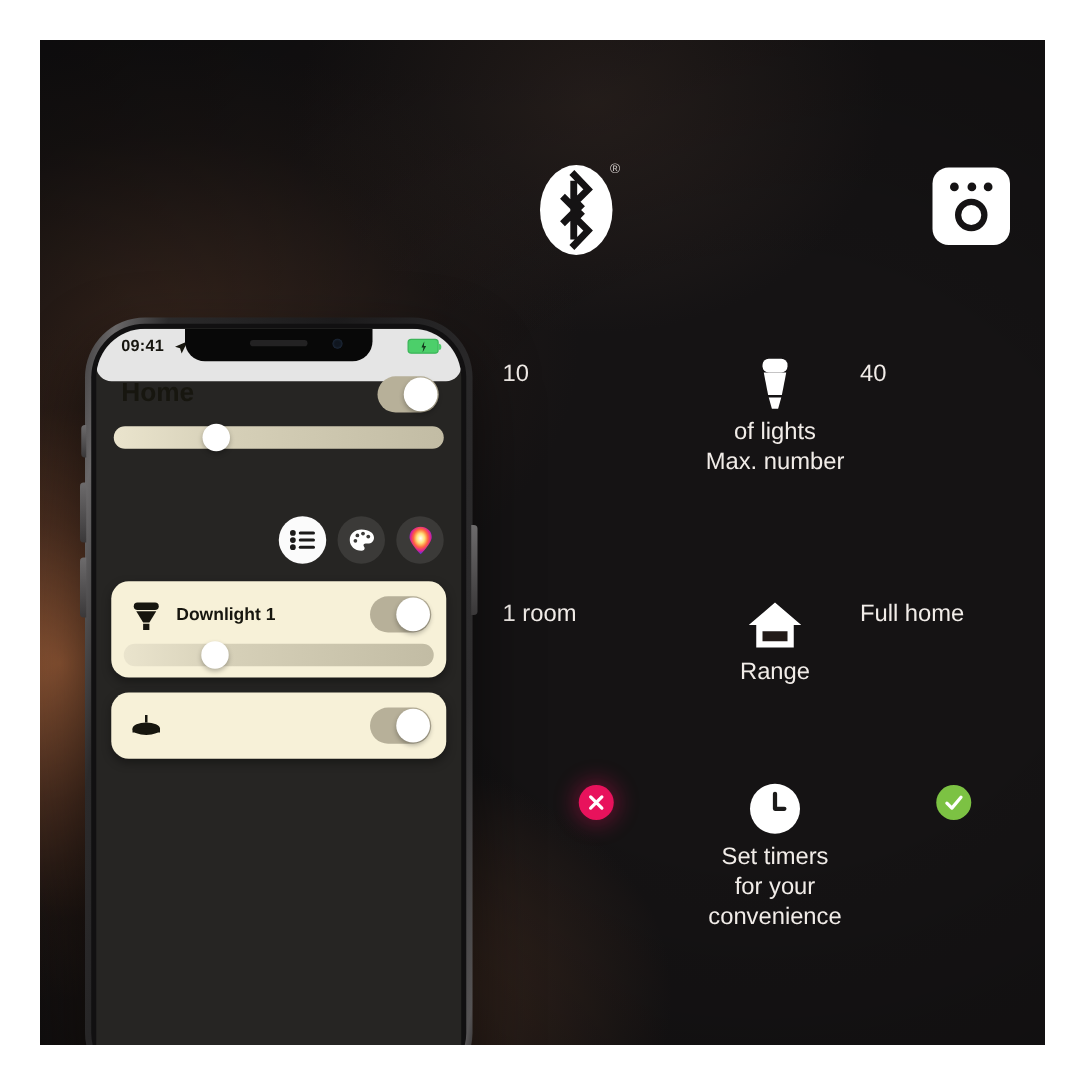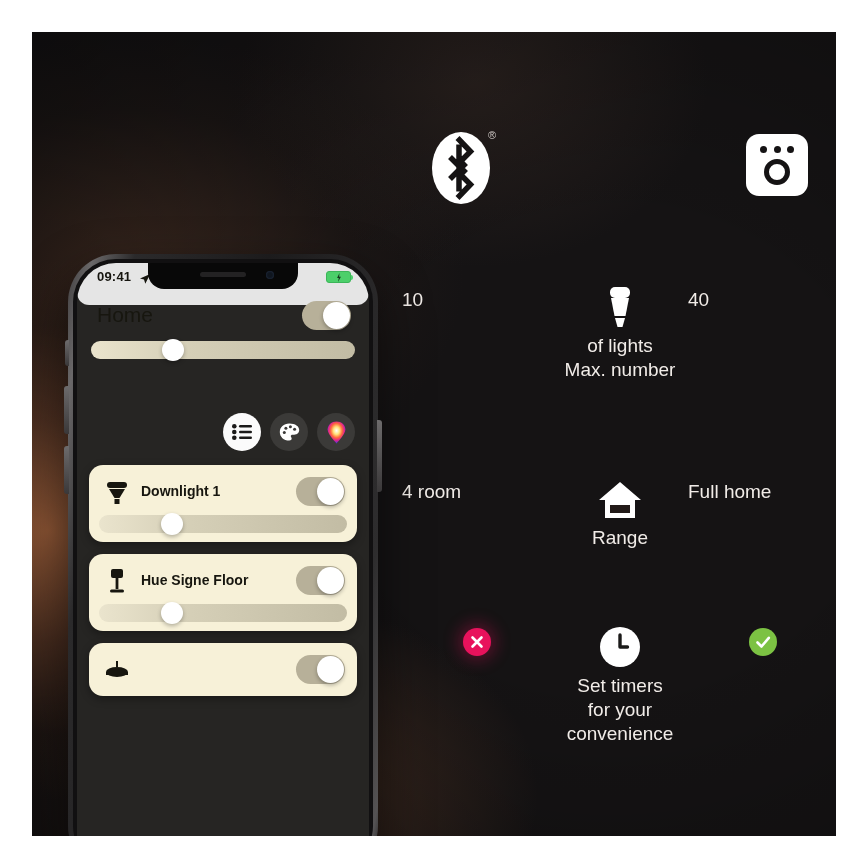--- a/index.html
+++ b/index.html
@@ -60,21 +60,21 @@
   .cam{position:absolute;right:24px;top:8px;width:8px;height:8px;border-radius:50%;background:#10161f;box-shadow:inset 0 0 2px #2b3c55;}
 
   .hdr{position:absolute;left:0;top:0;right:0;background:#e5e5e5;border-radius:39px 39px 16px 16px;padding:0 0 14px;z-index:4;}
   .status{height:28px;position:relative;}
   .clk{position:absolute;left:20px;top:6px;font-size:13px;font-weight:bold;color:#16150f;letter-spacing:.2px;}
   .loc{position:absolute;left:62px;top:8px;}
   .batt{position:absolute;right:18px;top:8px;width:25px;height:12px;border-radius:3px;background:#4ccf6a;border:1px solid #3bb558;box-sizing:border-box;}
   .batt:after{content:"";position:absolute;right:-3px;top:3px;width:2px;height:5px;border-radius:0 2px 2px 0;background:#4ccf6a;}
   .batt i{position:absolute;left:9px;top:1px;width:6px;height:9px;background:#153a1e;clip-path:polygon(58% 0,18% 55%,46% 55%,34% 100%,82% 42%,52% 42%);}
 
-  .home-title{position:absolute;left:20px;top:40px;font-size:21px;font-weight:normal;color:#17160f;}
+  .home-title{position:absolute;left:20px;top:40px;font-size:21px;font-weight:bold;color:#17160f;}
   .tgl{width:49px;height:29px;border-radius:15px;background:#b7b099;position:relative;}
   .tgl .knob{position:absolute;right:1px;top:1px;width:27px;height:27px;border-radius:50%;background:#fff;box-shadow:0 2px 4px rgba(0,0,0,.3);}
   .hdr .tgl{position:absolute;right:18px;top:38px;}
 
   .sld{height:18px;border-radius:9px;background:linear-gradient(90deg,#eae4cd 0%,#d6d0b8 34%,#c2bca4 100%);position:relative;}
   .sld .knob{position:absolute;top:-2px;width:22px;height:22px;border-radius:50%;background:#fff;box-shadow:0 2px 4px rgba(0,0,0,.28);}
   .hdr .sld{position:absolute;left:14px;right:14px;top:78px;}
 
   .tabs{position:absolute;right:14px;top:150px;display:flex;gap:9px;z-index:3;}
   .tab{width:38px;height:38px;border-radius:50%;background:#3b3a38;display:flex;align-items:center;justify-content:center;}
@@ -129,21 +129,21 @@
             <path d="M15 32 L25 32 L22.5 41 L17.5 41 Z" fill="#fff"></path>
           </svg>
         </div>
         <div class="cap">of lights</div>
         <div class="cap">Max. number</div>
       </div>
       <div class="right">40</div>
     </div>
 
     <div class="frow row-range">
-      <div class="left">4 room</div>
+      <div class="left">1 room</div>
       <div class="mid">
         <div class="ico">
           <svg width="46" height="40" viewBox="0 0 46 40" style="position:absolute;left:50%;transform:translateX(-50%);top:0;">
             <path d="M23 2 L44 20 L38 20 L38 38 L8 38 L8 20 L2 20 Z" fill="#fff"></path>
             <rect x="13" y="25" width="20" height="8" fill="#221a18"></rect>
           </svg>
         </div>
         <div class="cap">Range</div>
       </div>
       <div class="right">Full home</div>
@@ -270,38 +270,20 @@
             <span class="lbl">Downlight 1</span>
             <span class="tgl">
                 <span class="knob"></span>
               </span>
           </div>
           <div class="sld">
               <span class="knob" style="left:25%"></span>
             </div>
         </div>
 
-        <div class="card">
-          <div class="crow">
-            <span class="ic">
-              <svg width="28" height="28" viewBox="0 0 28 28">
-                  <rect x="8" y="2" width="12" height="9" rx="2" fill="#17160f"></rect>
-                  <rect x="12.6" y="11" width="2.8" height="11" fill="#17160f"></rect>
-                  <rect x="7" y="22.5" width="14" height="3" rx="1.5" fill="#17160f"></rect>
-                </svg>
-            </span>
-            <span class="lbl">Hue Signe Floor</span>
-            <span class="tgl">
-                <span class="knob"></span>
-              </span>
-          </div>
-          <div class="sld">
-              <span class="knob" style="left:25%"></span>
-            </div>
-        </div>
 
         <div class="card">
           <div class="crow">
             <span class="ic">
               <svg width="28" height="28" viewBox="0 0 28 28">
                   <rect x="13" y="5" width="2" height="6" fill="#17160f"></rect>
                   <ellipse cx="14" cy="16" rx="11" ry="5" fill="#17160f"></ellipse>
                   <rect x="3" y="16" width="22" height="3" fill="#17160f"></rect>
                 </svg>
             </span>

